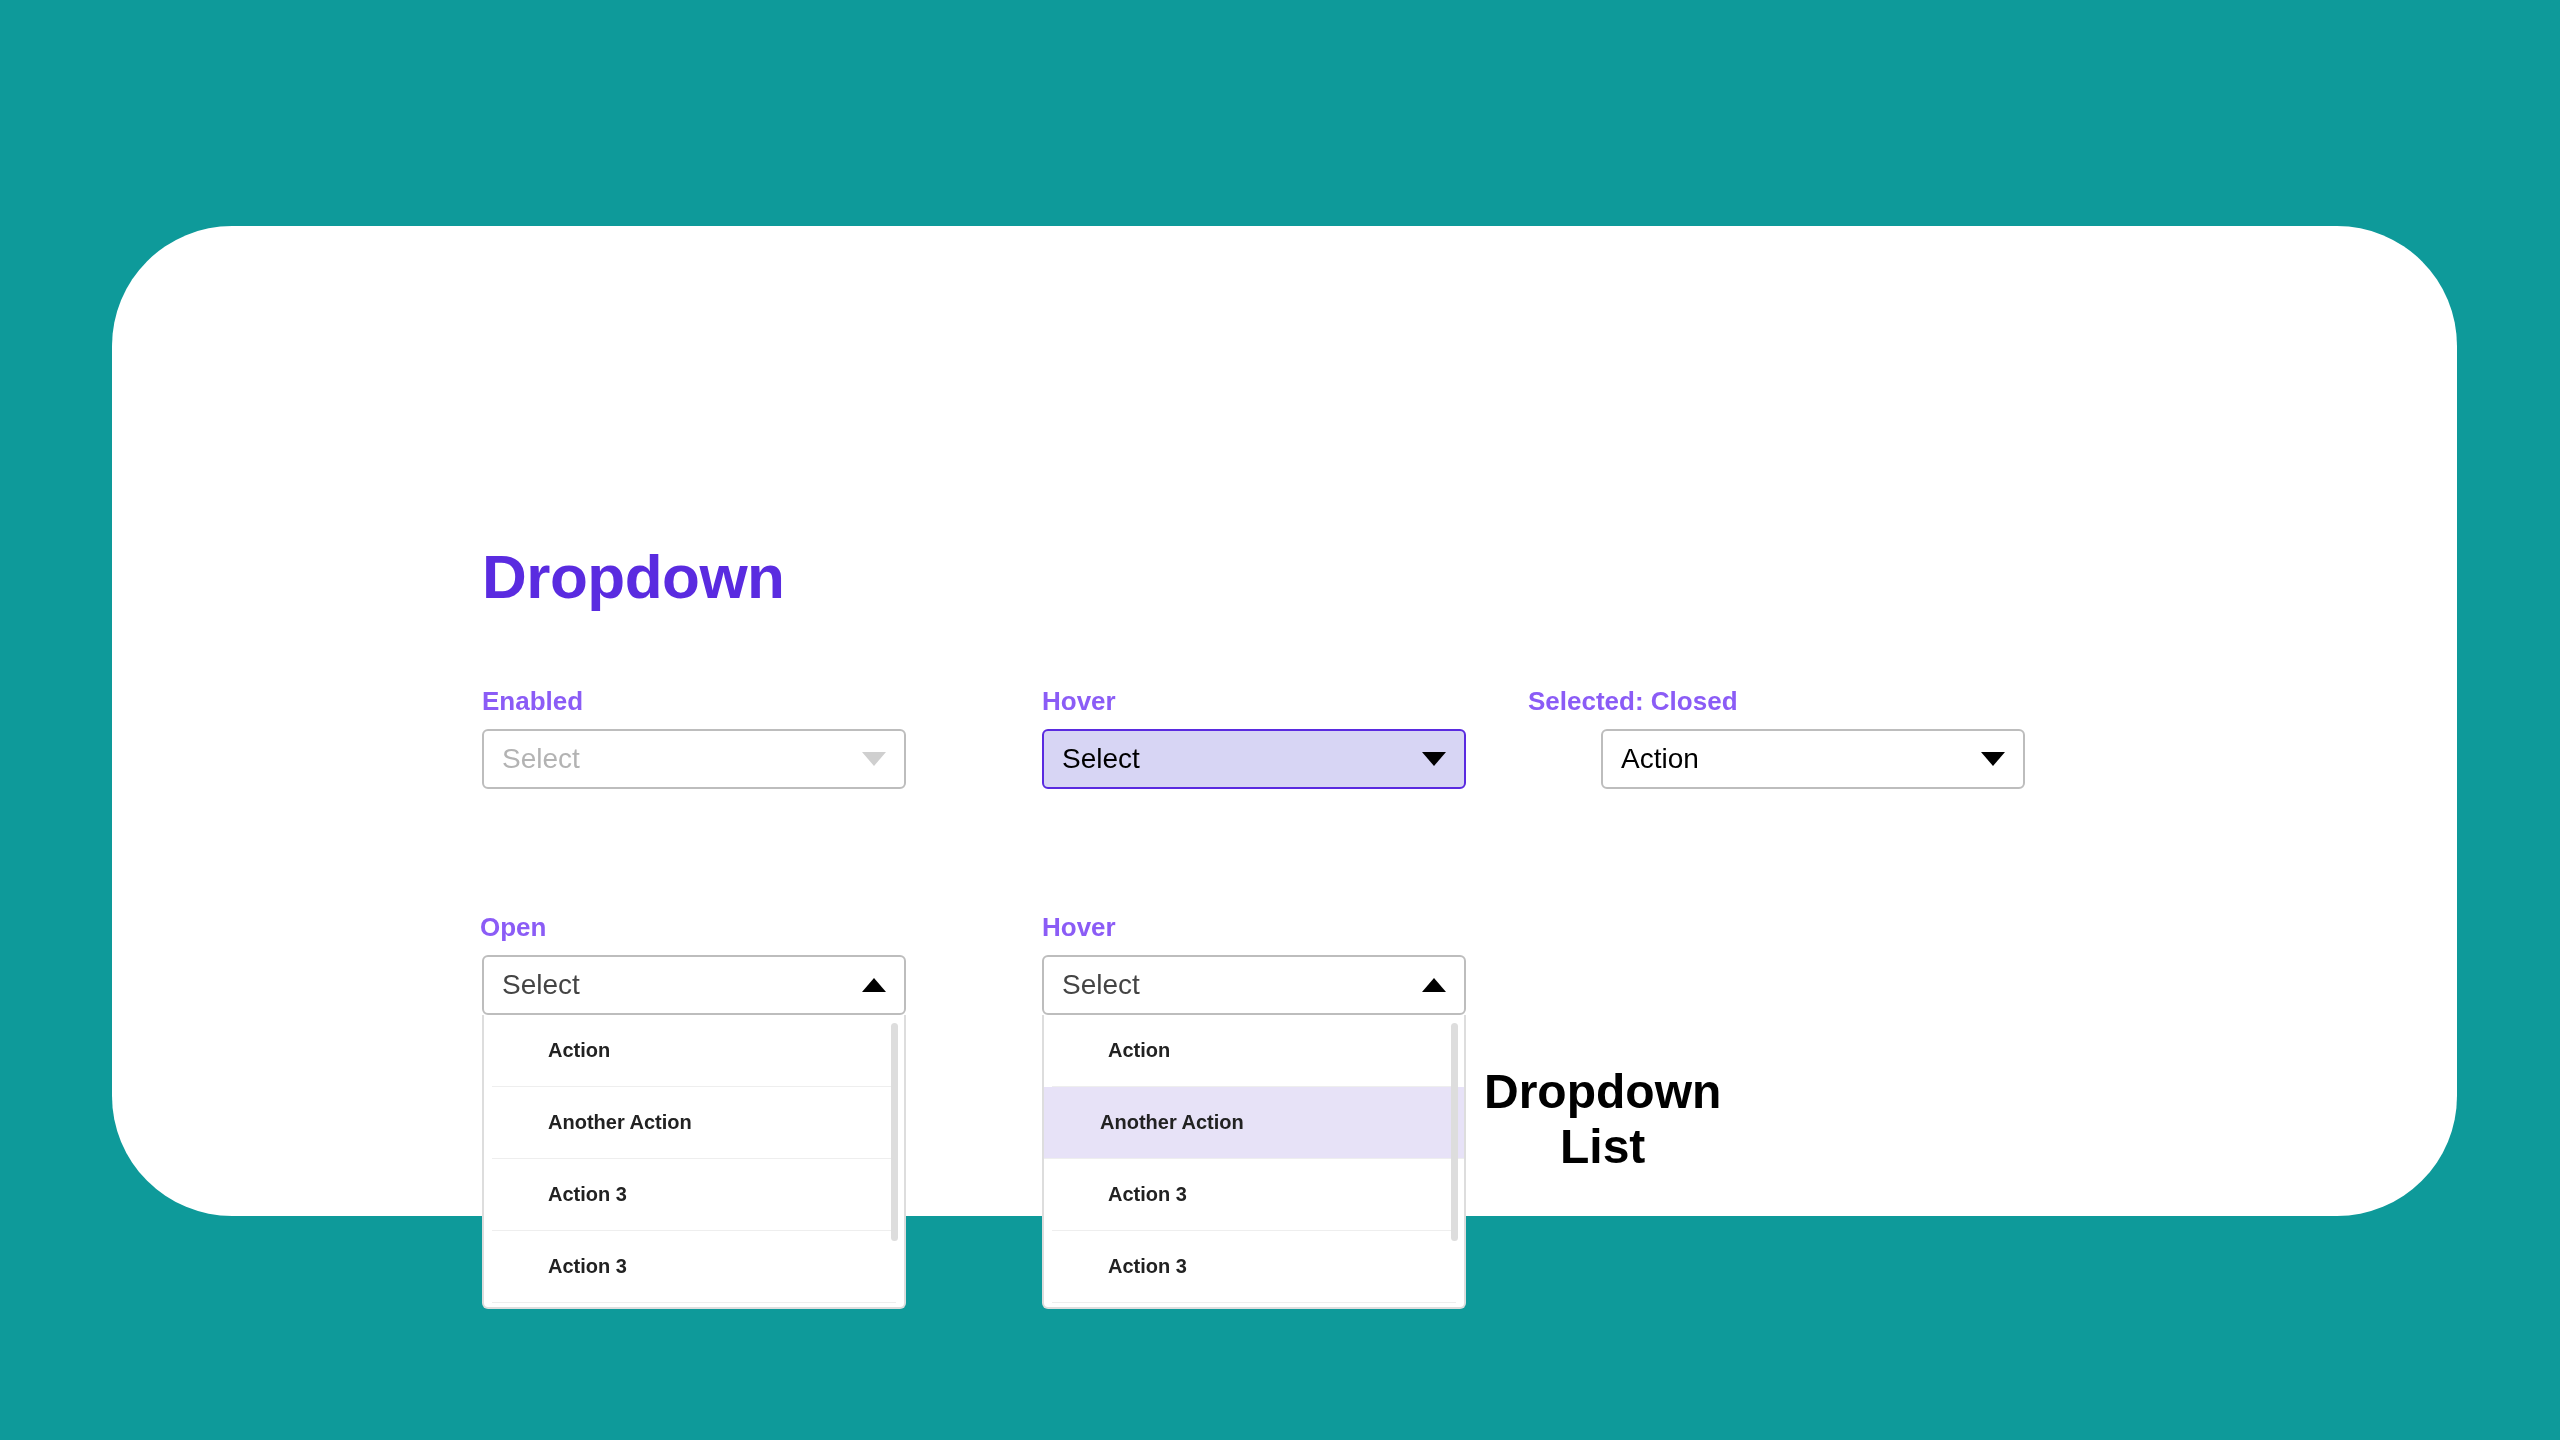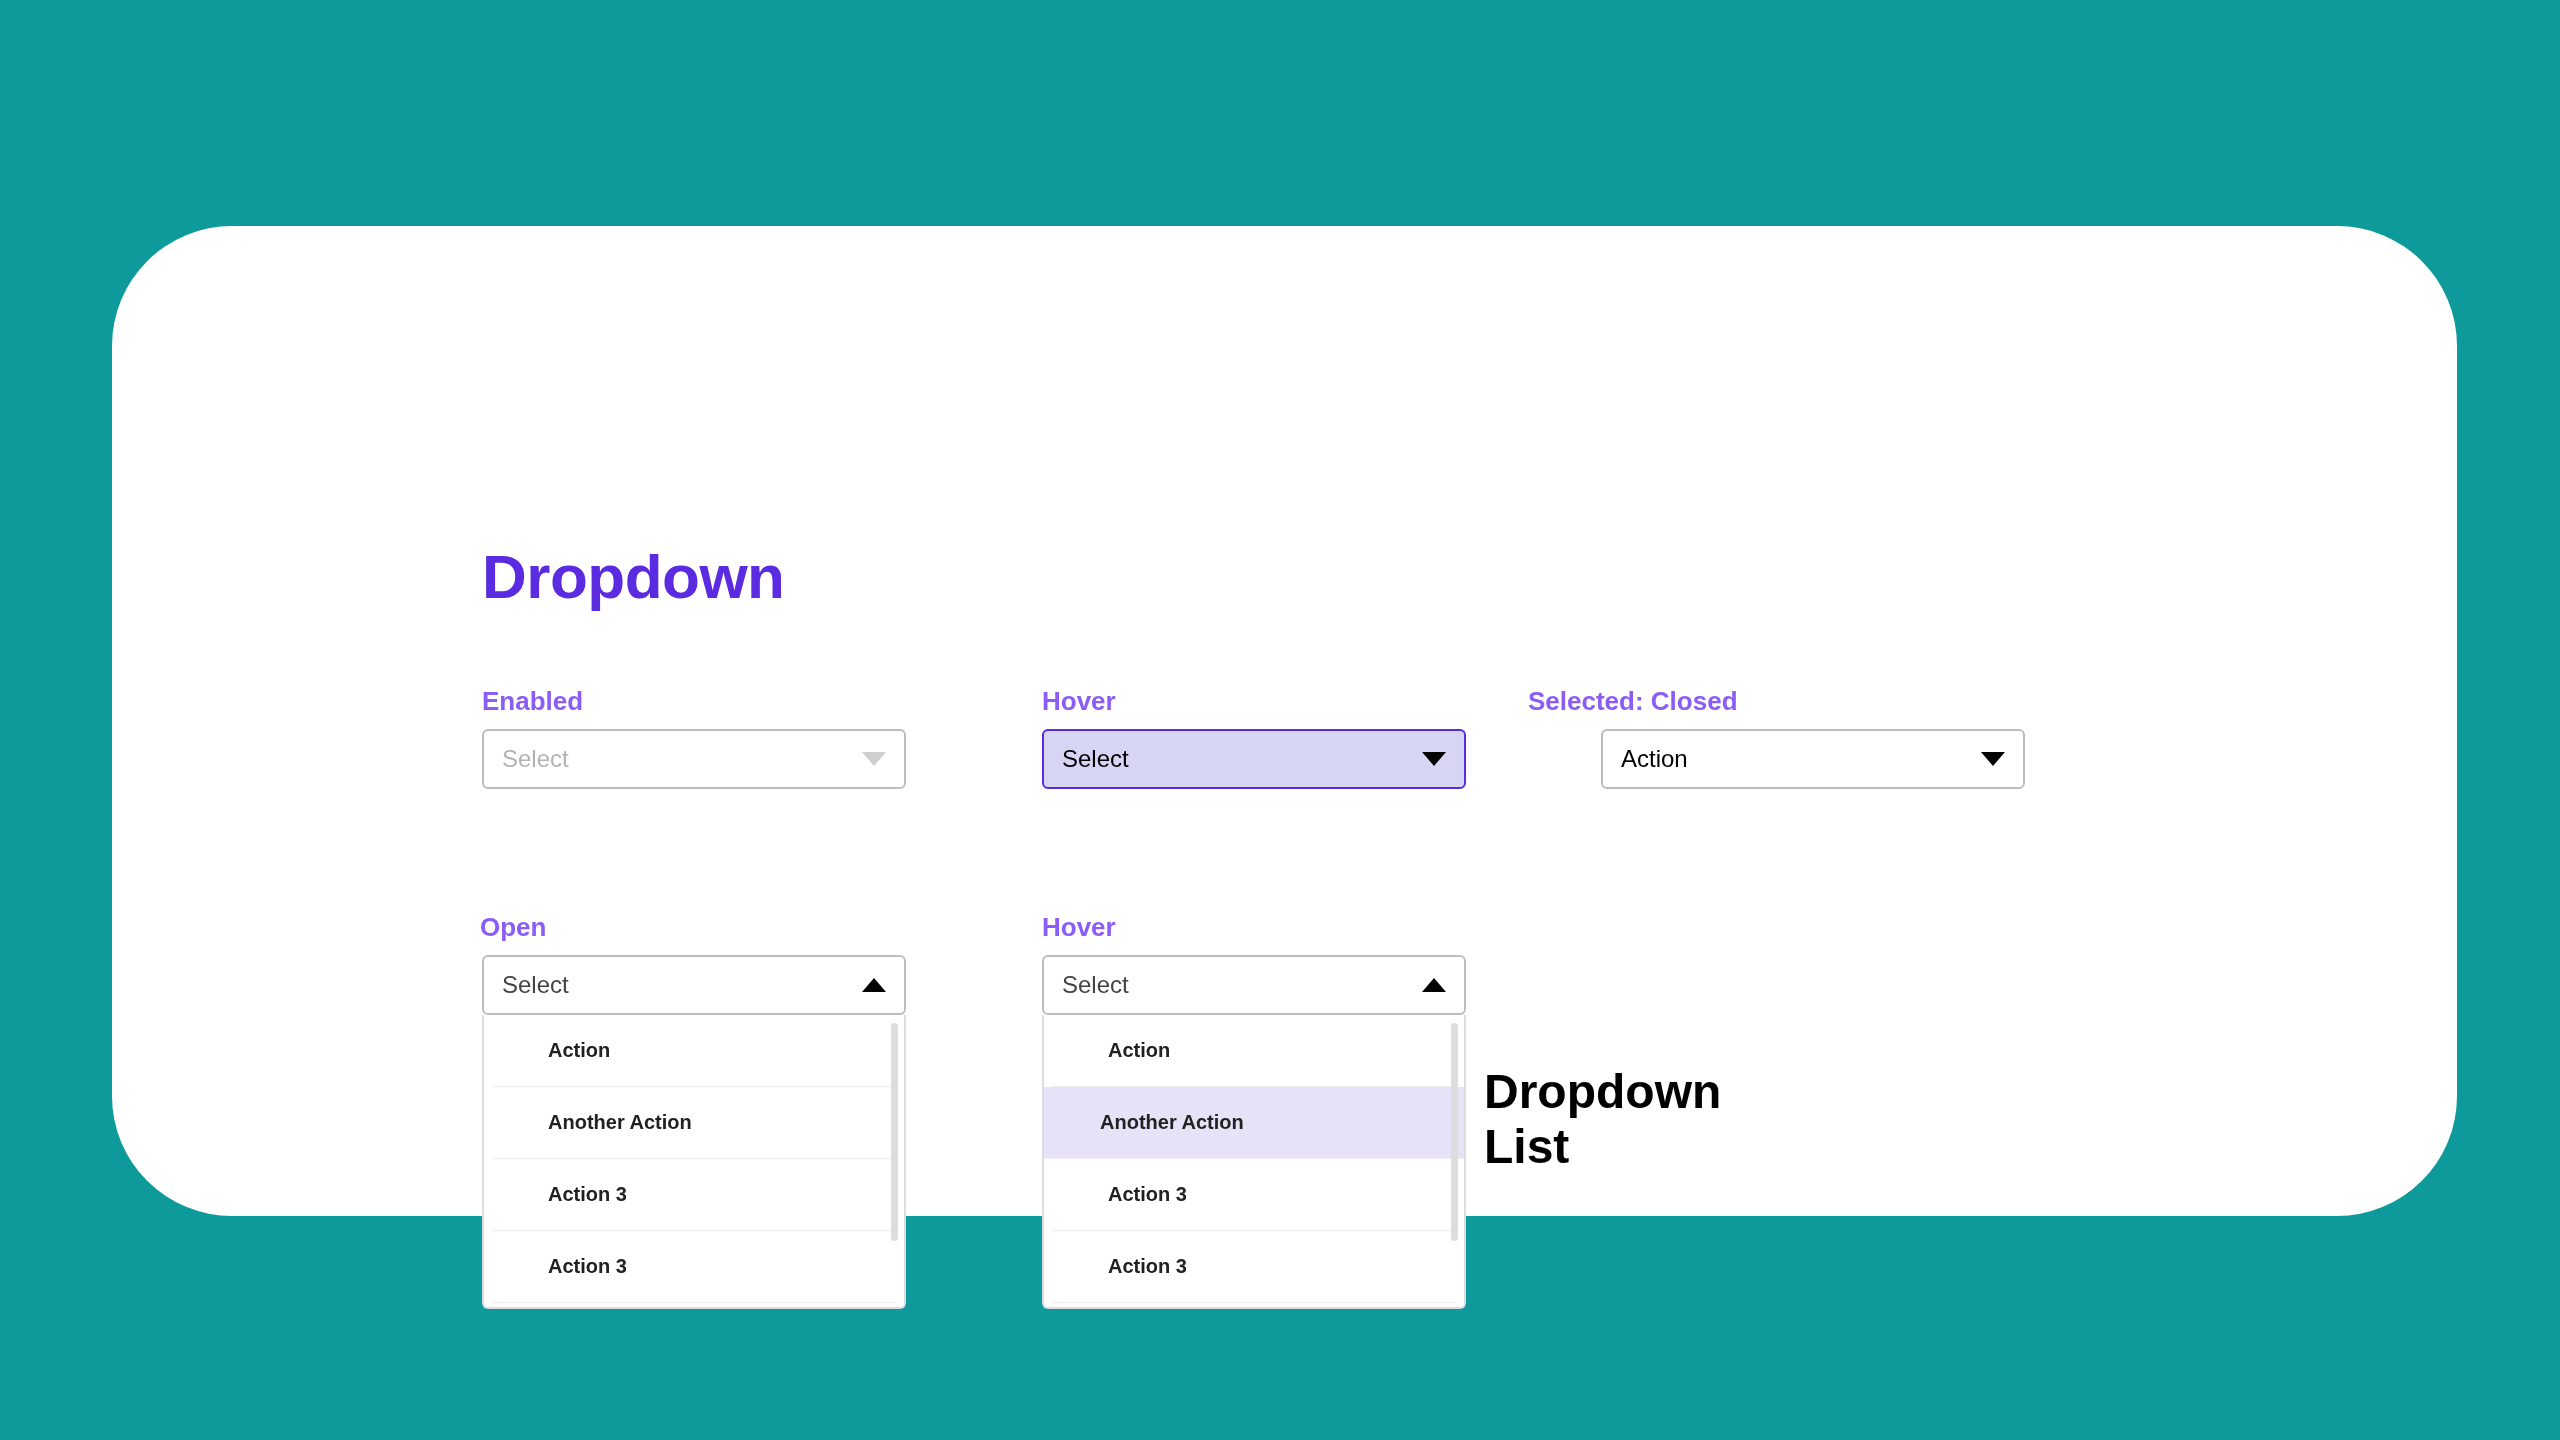--- a/index.html
+++ b/index.html
@@ -1,15 +1,15 @@
 <!DOCTYPE html>
 <html><head>
   <meta charset="utf-8">
   <style>
-    * { box-sizing: border-box; margin: 0; padding: 0; }
+    * { box-sizing: border-box; margin: 0; padding: 0; text-align: center; }
     body {
       width: 2560px;
       height: 1440px;
       background: #0e9a9a;
       font-family: -apple-system, BlinkMacSystemFont, "Segoe UI", Arial, sans-serif;
       overflow: hidden;
     }
     .card {
       position: absolute;
       left: 112px;
@@ -46,21 +46,21 @@
       height: 60px;
       border: 2px solid #bdbdbd;
       border-radius: 6px;
       background: #ffffff;
       display: flex;
       align-items: center;
       padding: 0 18px;
       justify-content: space-between;
     }
     .dropdown-text {
-      font-size: 24px;
+      font-size: 28px;
       color: #444;
     }
     .dropdown.enabled .dropdown-text { color: #b3b3b3; }
     .dropdown.hover {
       border-color: #5a2be0;
       background: #d7d5f4;
     }
     .dropdown.hover .dropdown-text { color: #000; font-weight:500;}
     .dropdown.selected .dropdown-text { color: #000; }
 

